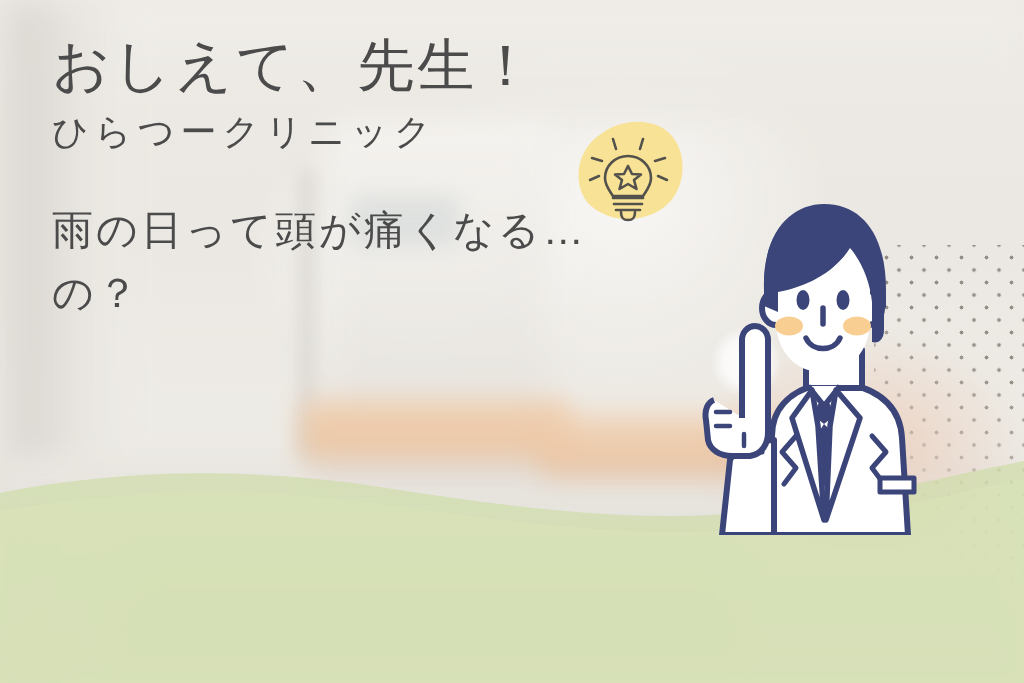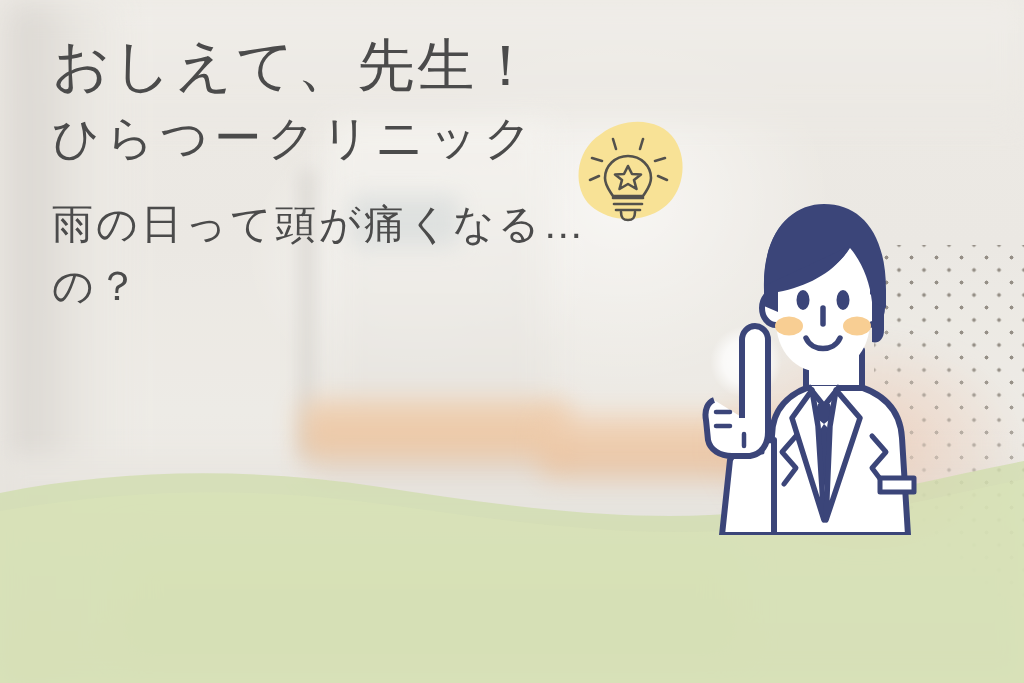--- a/index.html
+++ b/index.html
@@ -152,29 +152,29 @@
   .title-main {
     font-size: 57px;
     line-height: 1.05;
     color: #4b4b4b;
     letter-spacing: 3px;
     font-weight: 400;
     white-space: nowrap;
   }
   .title-sub {
     margin-top: 16px;
-    font-size: 47px;
+    font-size: 36px;
     line-height: 1.1;
     color: #4b4b4b;
     letter-spacing: 6px;
     font-weight: 400;
     white-space: nowrap;
   }
   .question {
-    margin-top: 29px;
+    margin-top: 48px;
     font-size: 41px;
     line-height: 1.52;
     color: #4b4b4b;
     letter-spacing: 3px;
     font-weight: 400;
     max-width: 690px;
   }
   .question .ln { display: block; white-space: nowrap; }
 
   

